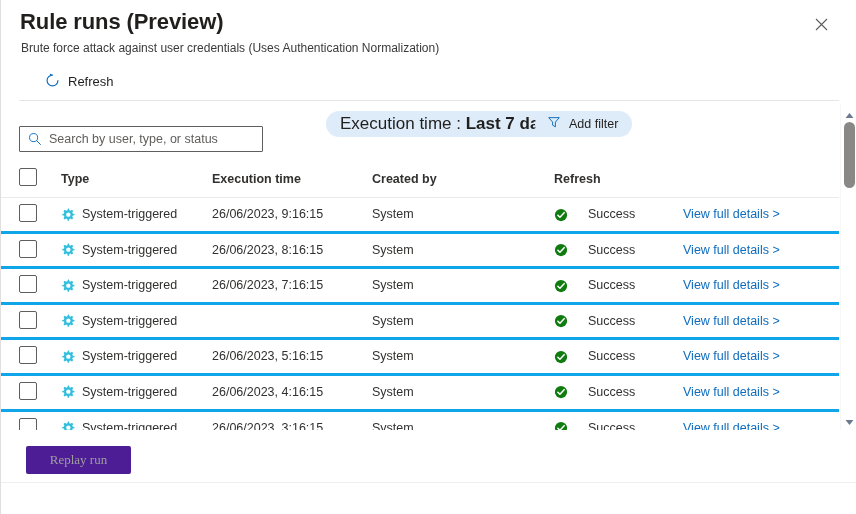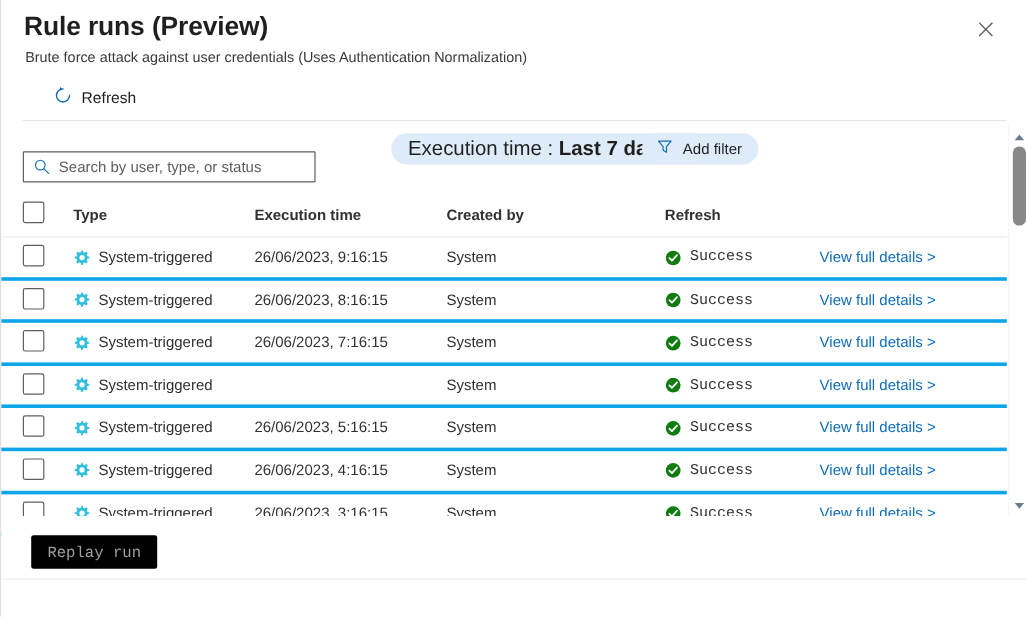--- a/index.html
+++ b/index.html
@@ -241,22 +241,21 @@
   .cell-type {
     left: 60px;
     display: flex;
     align-items: center;
     gap: 7px;
   }
   .cell-status {
     left: 553px;
     display: flex;
     align-items: center;
-    gap: 7px;
-    font-family: Liberation Mono, monospace;
+    gap: 20px;
   }
   .link {
     left: 682px;
     color: #0f6cbd;
     cursor: pointer;
   }
   .gear-icon, .status-icon { display: flex; align-items: center; }
 
   
   .footer {
@@ -266,24 +265,24 @@
     width: 856px;
     height: 84px;
     background: #ffffff;
   }
   .replay-btn {
     position: absolute;
     left: 25px;
     top: 16px;
     width: 105px;
     height: 28px;
-    background: #000000;
+    background: #4c1d95;
     border: none;
     color: #a19f9d;
-    font-family: Liberation Mono, monospace;
+    font-family: Liberation Serif, serif;
     font-size: 13px;
     cursor: default;
     border-radius: 2px;
     padding: 0;
   }
   .footer-line {
     position: absolute;
     left: 0;
     top: 52px;
     width: 856px;

